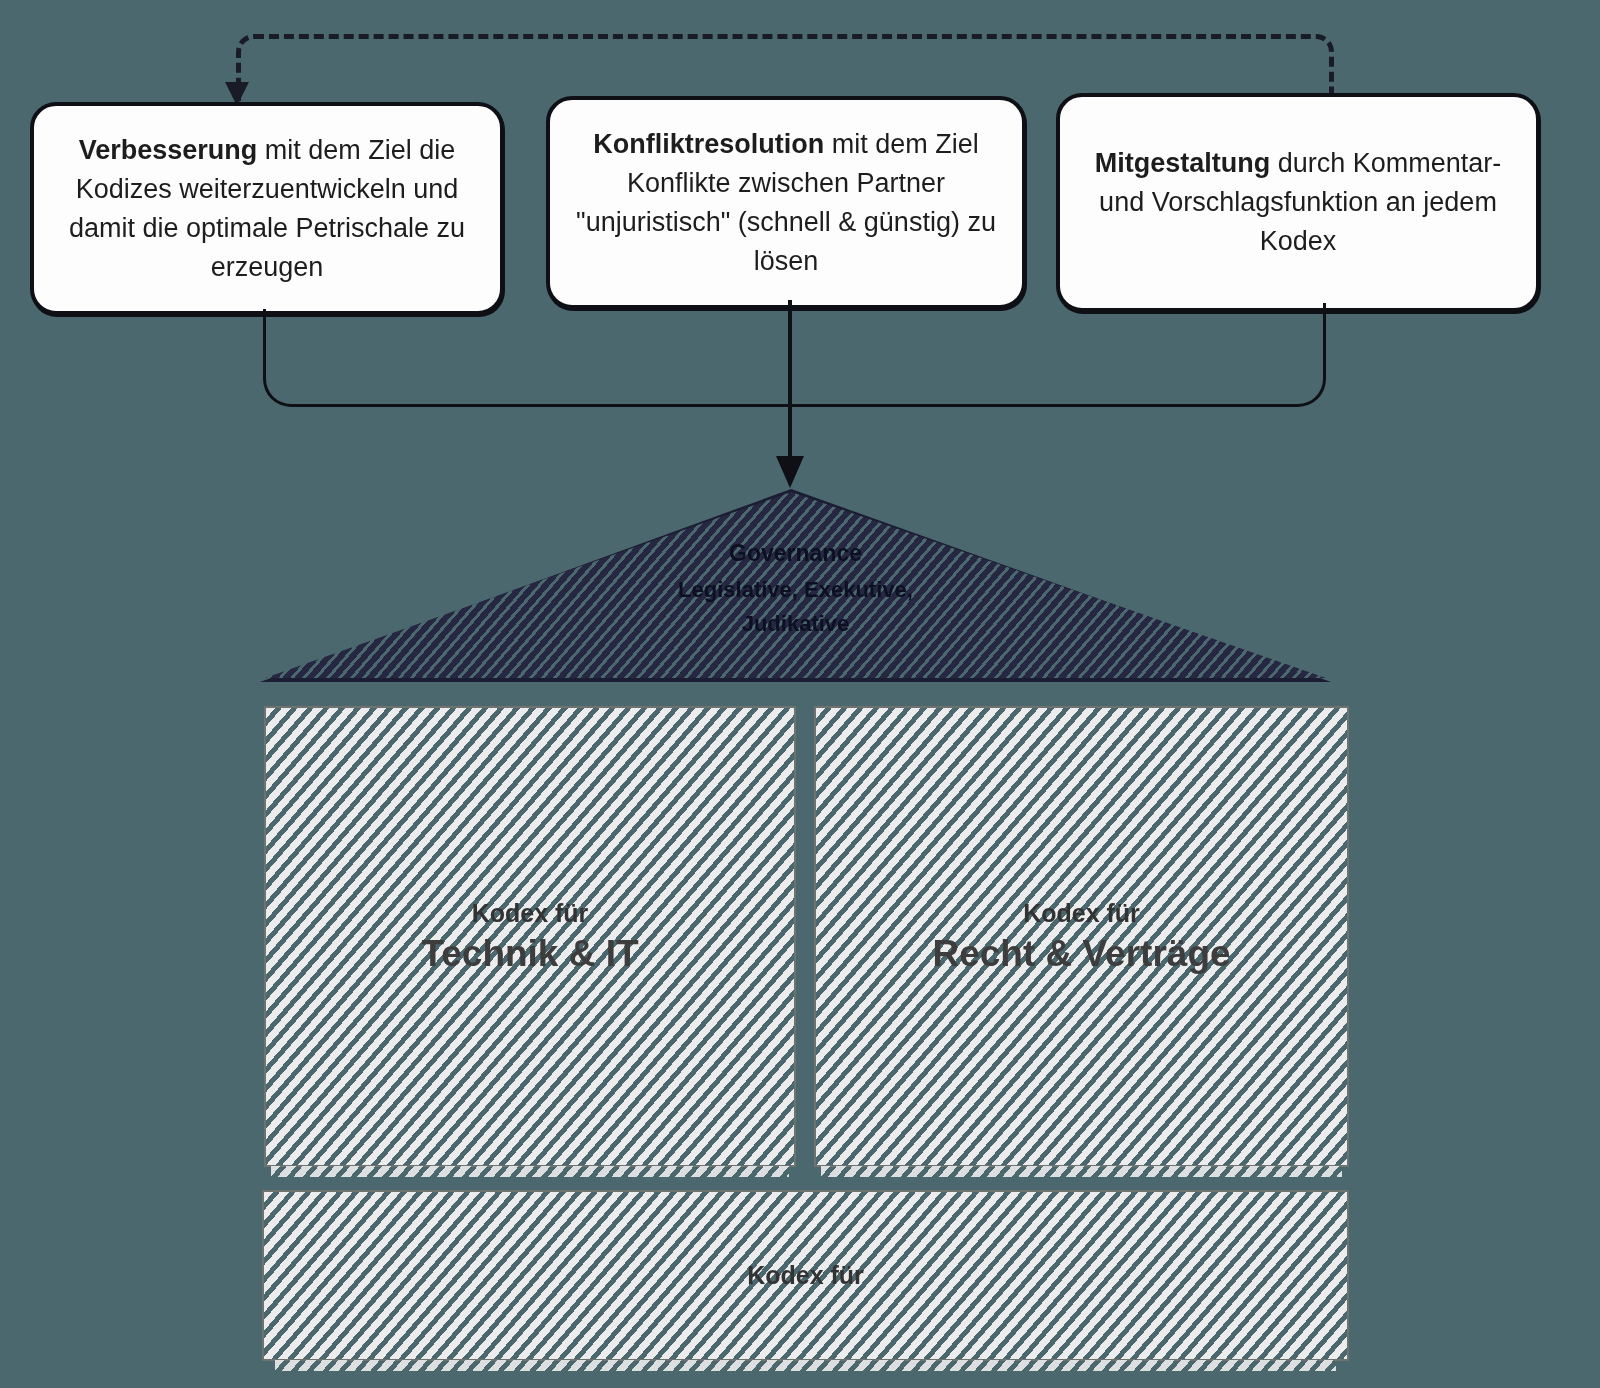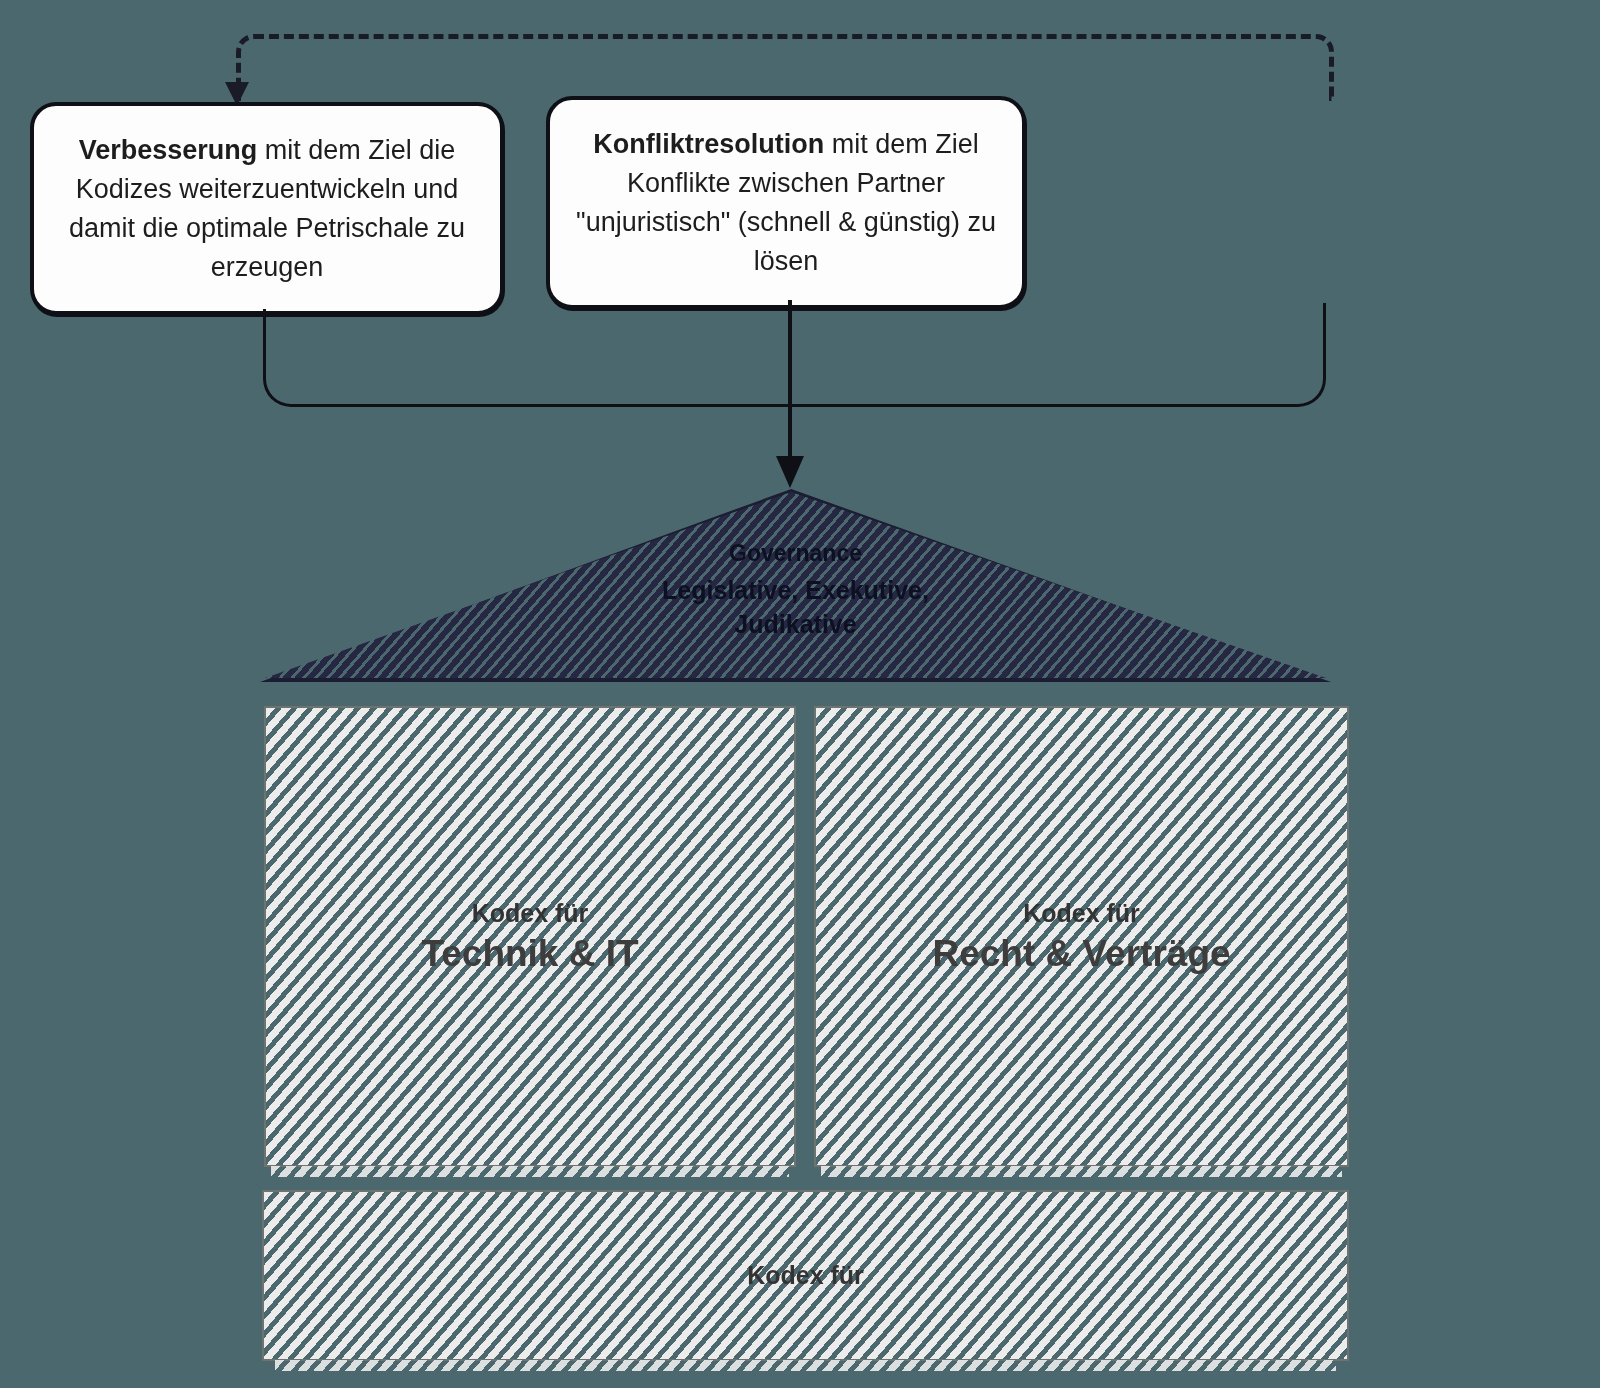--- a/index.html
+++ b/index.html
@@ -103,21 +103,21 @@
       #4c686f 6px,#4c686f 9px);
   }
   .roof .rooftext{
     position:absolute;
     left:0; right:0; top:44px;
     display:flex; flex-direction:column; align-items:center;
     text-align:center;
     color:#0d0f22;
   }
   .roof .rooftitle{font-size:23px; font-weight:600; line-height:40px;}
-  .roof .roofsub{font-size:25px; font-weight:600; line-height:34px; width:330px;}
+  .roof .roofsub{font-size:22px; font-weight:600; line-height:34px; width:330px;}
 
   
   .block{
     position:absolute;
     border:2px solid #6f7370;
     background:repeating-linear-gradient(131deg,
       #ececec 0px,#ececec 7px,
       rgba(255,255,255,0) 7px,rgba(255,255,255,0) 12px);
     display:flex; flex-direction:column;
     align-items:center; justify-content:center;
@@ -151,20 +151,25 @@
       <span class="lead">Konfliktresolution</span><span> mit dem Ziel Konflikte zwischen Partner "unjuristisch" (schnell &amp; günstig) zu lösen</span>
     </div>
   </div>
 
   <div class="topbox" style="left:30px;top:102px;width:466px;height:205px;">
     <div class="txt" style="width:436px;">
       <span class="lead">Verbesserung</span><span> mit dem Ziel die Kodizes weiterzuentwickeln und damit die optimale Petrischale zu erzeugen</span>
     </div>
   </div>
 
+  <div class="topbox" style="left:1056px;top:93px;width:476px;height:211px;">
+    <div class="txt" style="width:446px;">
+      <span class="lead">Mitgestaltung</span><span> durch Kommentar- und Vorschlagsfunktion an jedem Kodex</span>
+    </div>
+  </div>
 
   <div class="elbow-left"></div>
   <div class="elbow-right"></div>
   <div class="center-line"></div>
   <div class="arrowhead roof-end"></div>
 
   <div class="roof">
     <div class="shell"></div>
     <div class="hatch"></div>
     <div class="rooftext">

